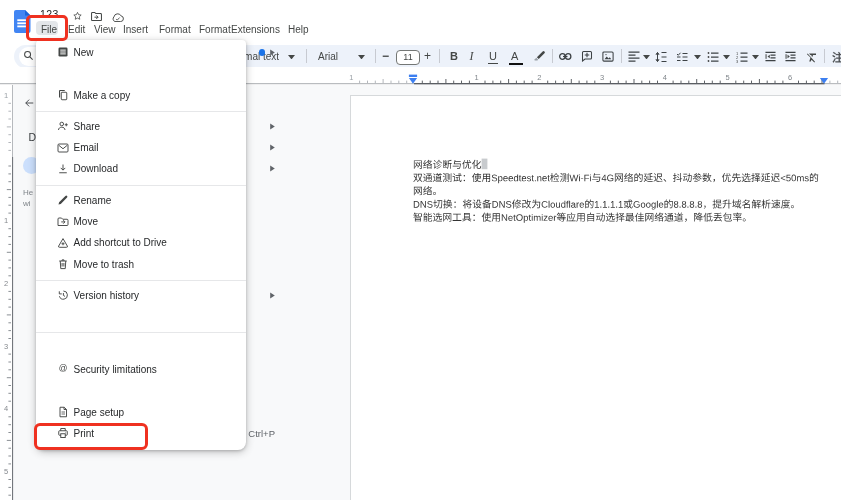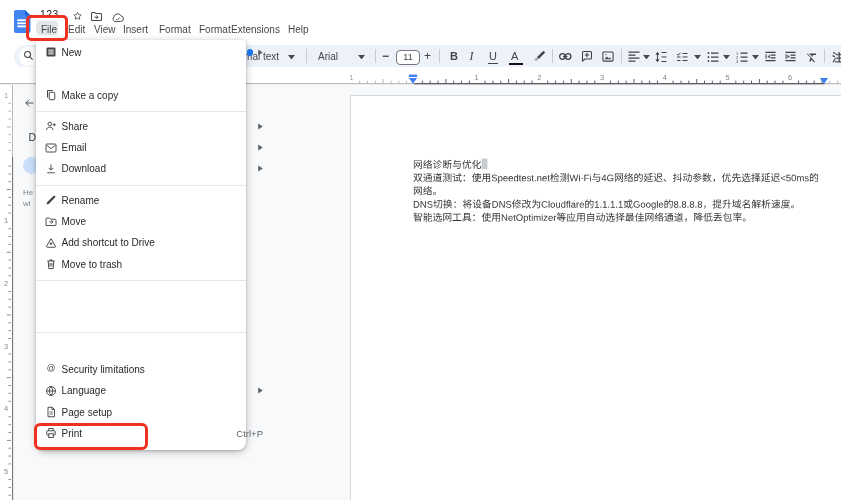--- a/index.html
+++ b/index.html
@@ -1,19 +1,19 @@
 <!DOCTYPE html>
 <html><head><meta charset="utf-8">
 <style>
 *{margin:0;padding:0;box-sizing:border-box}
 html,body{width:841px;height:500px;overflow:hidden;background:#fff;
 font-family:"Liberation Sans",sans-serif;-webkit-font-smoothing:antialiased}
 .abs{position:absolute}
 body{position:relative}
-.mi{position:absolute;left:0;width:236px;height:21.3px;display:flex;align-items:center}
+.mi{position:absolute;left:12px;width:236px;height:21.3px;display:flex;align-items:center}
 .mi .ic{position:absolute;left:8.5px;width:12px;height:12px}
 .mi .tx{position:absolute;left:25.5px;font-size:10px;color:#26282a;white-space:nowrap}
 .mi .sc{position:absolute;right:9px;font-size:9.5px;color:#5f6368}
 .mi .ar{position:absolute;right:8px;top:50%;margin-top:-3.5px;width:7px;height:7px}
 .sep{position:absolute;left:0;width:210px;height:1px;background:#e6e7e9}
 .tbt{position:absolute;top:44.5px;height:23px;display:flex;align-items:center;color:#444746}
 .vsep{position:absolute;top:49px;height:14px;width:1px;background:#c7cad1}
 </style></head>
 <body>
 
@@ -377,36 +377,37 @@
     </div>
 <div class="mi" style="top:213.5px">
       <svg class="ic" viewBox="0 0 24 24" fill="none" stroke="#444746" stroke-width="1.9">
         <path d="M4.5 6 h15 M10 6 V3.8 h4 V6"></path>
         <path d="M6.5 6 l1 15.2 h9 l1-15.2"></path>
         <path d="M10.2 10 v7 M13.8 10 v7"></path>
       </svg>
       <span class="tx">Move to trash</span>
     </div>
 <div class="sep" style="top:239.8px"></div>
+<div class="mi" style="top:244.8px">
+      <svg class="ic" viewBox="0 0 24 24" fill="none" stroke="#444746" stroke-width="1.9">
+        <path d="M12.8 4 a8.2 8.2 0 1 1 -8 10.5"></path>
+        <path d="M4.6 9.8 V4.6 M4.6 9.8 h5"></path>
+        <path d="M12.8 8 v4.8 l3.2 2"></path>
+      </svg>
+      <span class="tx">Version history</span>
+      <svg class="ar" width="7" height="7" viewBox="0 0 7 7">
+        <path d="M1.2 0.4 L5.8 3.5 1.2 6.6 Z" fill="#5f6368"></path>
+      </svg>
+    </div>
 <div class="sep" style="top:292.4px"></div>
 <div class="mi" style="top:318.8px">
       <svg class="ic" viewBox="0 0 24 24" fill="none" stroke="#444746" stroke-width="1.9">
         <text x="12" y="16.8" font-size="17" fill="#444746" stroke="none" text-anchor="middle" font-family="Liberation Sans">@</text>
       </svg>
       <span class="tx">Security limitations</span>
-    </div>
-<div class="mi" style="top:340.1px">
-      <svg class="ic" viewBox="0 0 24 24" fill="none" stroke="#444746" stroke-width="1.9">
-        <circle cx="12" cy="12" r="9"></circle>
-        <path d="M3 12 h18 M12 3 a13.5 13.5 0 0 1 0 18 M12 3 a13.5 13.5 0 0 0 0 18"></path>
-      </svg>
-      <span class="tx">Language</span>
-      <svg class="ar" width="7" height="7" viewBox="0 0 7 7">
-        <path d="M1.2 0.4 L5.8 3.5 1.2 6.6 Z" fill="#5f6368"></path>
-      </svg>
     </div>
 <div class="mi" style="top:361.4px">
       <svg class="ic" viewBox="0 0 24 24" fill="none" stroke="#444746" stroke-width="1.9">
         <path d="M6 2.5 h8.5 L19 7 v14.5 H6 Z"></path>
         <path d="M14 2.5 V7 h5"></path>
         <path d="M9 12 h7 M9 16 h7" stroke-width="1.6"></path>
       </svg>
       <span class="tx">Page setup</span>
     </div>
 <div class="mi" style="top:382.7px">

